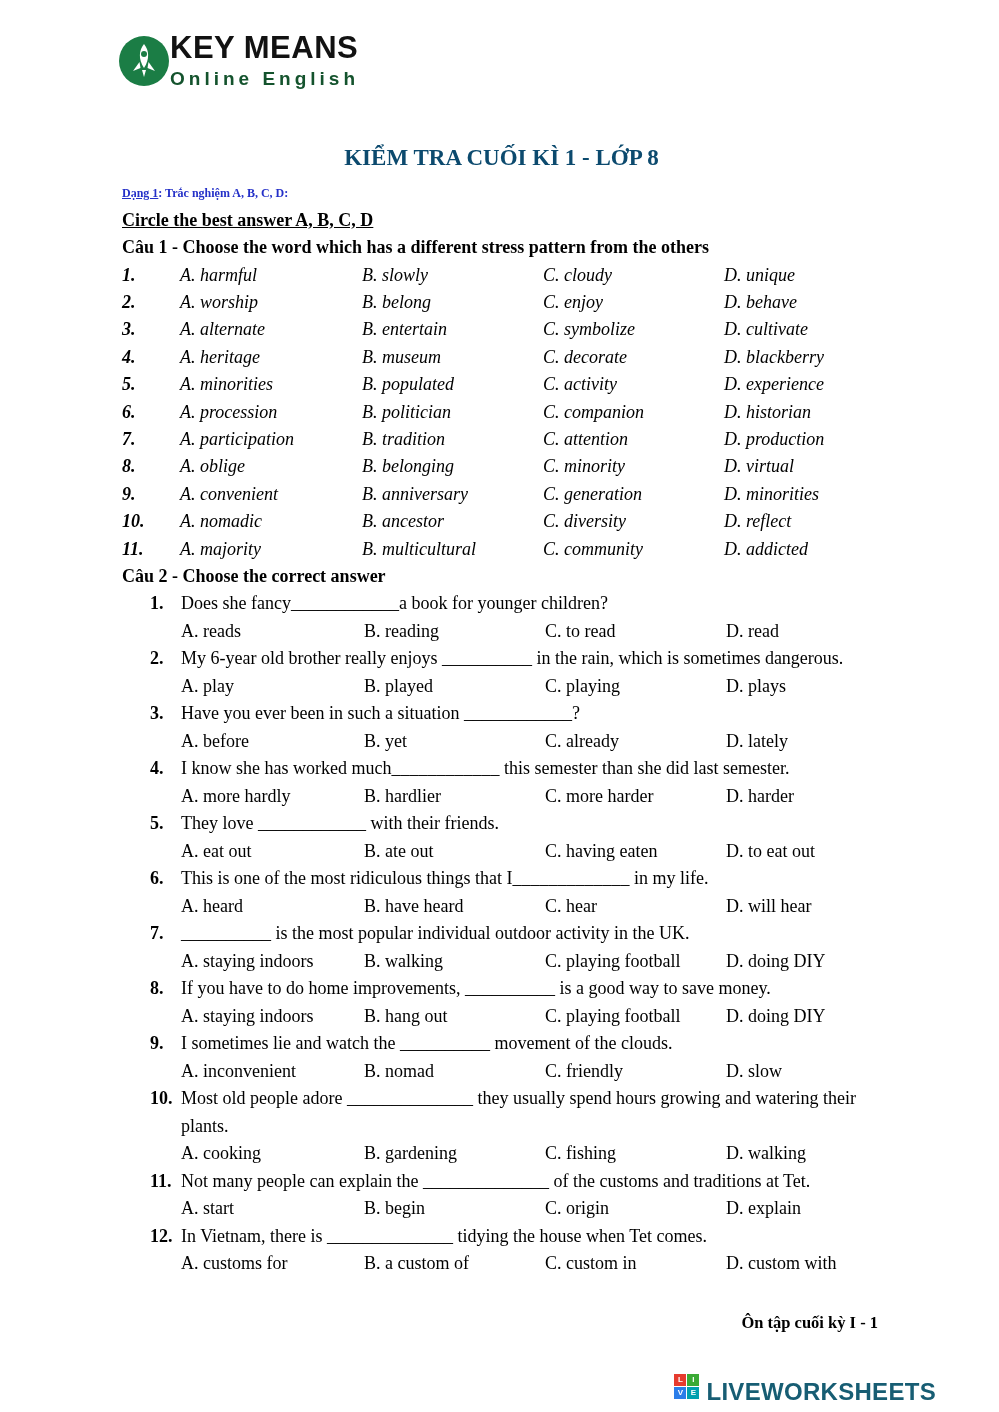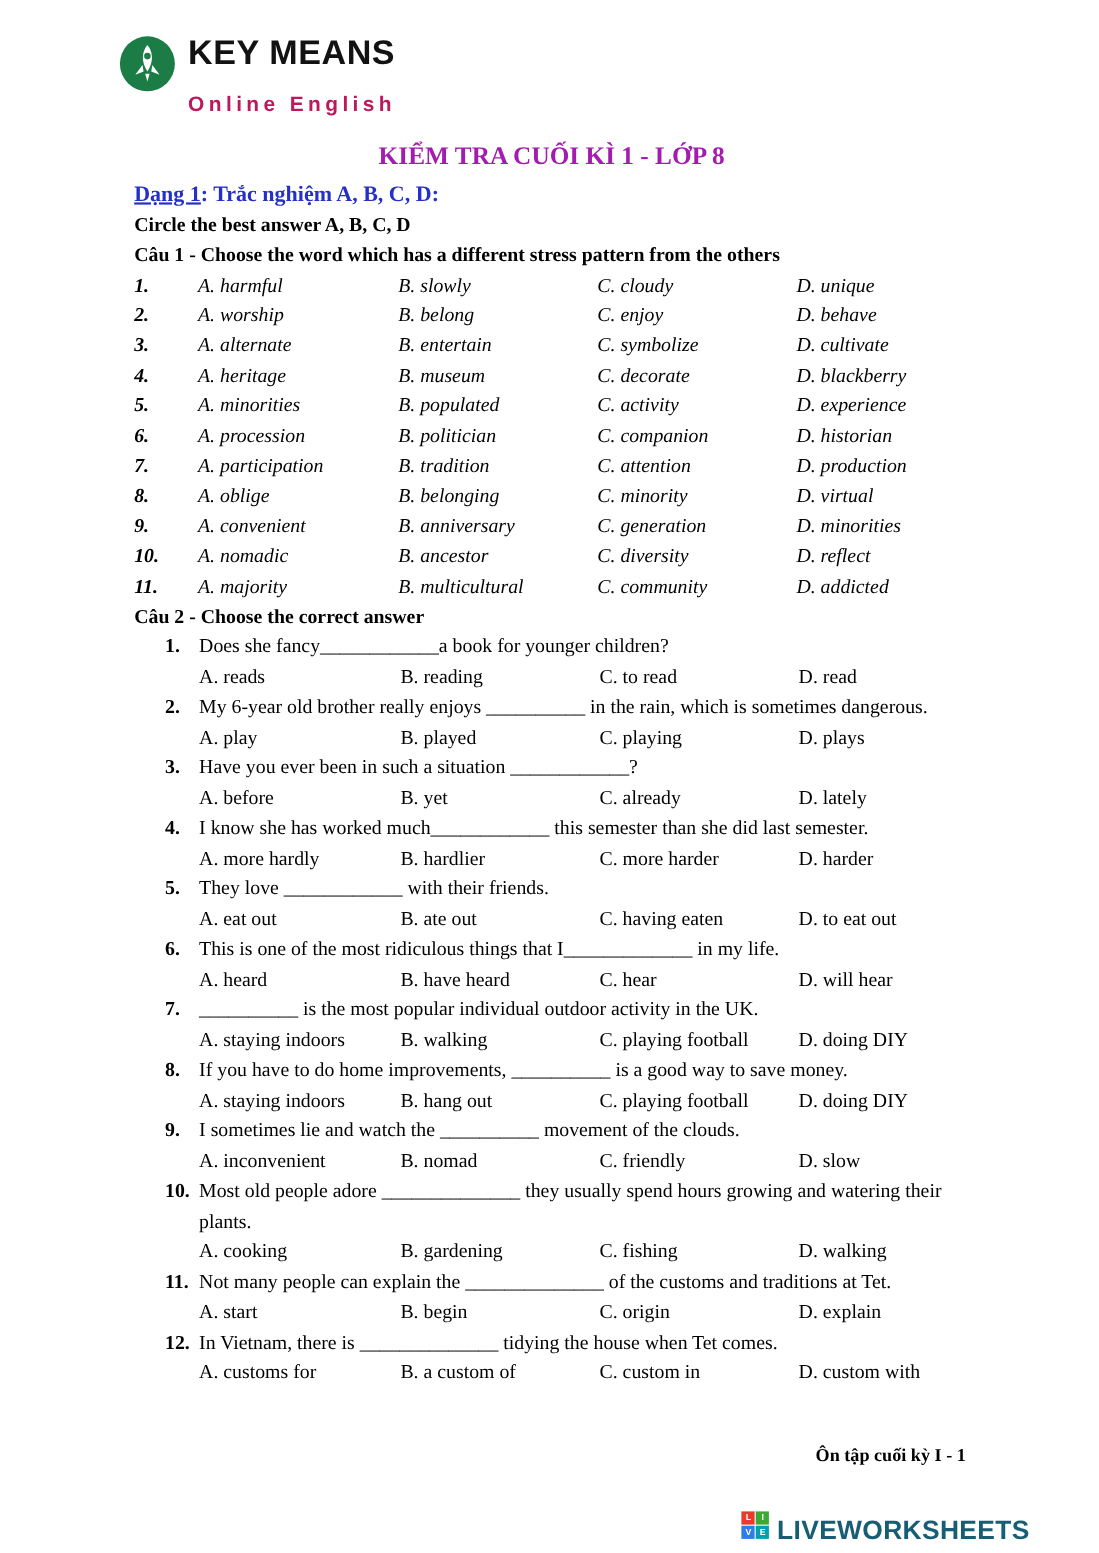--- a/index.html
+++ b/index.html
@@ -1,39 +1,39 @@
 <!DOCTYPE html>
 <html><head>
 <meta charset="utf-8">
 <style>
   html,body{margin:0;padding:0;}
   body{
     width:999px;height:1412px;background:#ffffff;position:relative;
     font-family:"Liberation Serif", serif;color:#000;overflow:hidden;
   }
   
-  .brand{position:absolute;top:32px;left:108px;display:flex;align-items:flex-start;gap:11px;}
+  .brand{position:absolute;top:32px;left:118px;display:flex;align-items:center;}
   .brand-logo svg{display:block;}
   .brand-name{
     font-family:"Liberation Sans", sans-serif;font-weight:800;font-size:31px;
     color:#121212;line-height:1.05;letter-spacing:0.5px;
   }
   .brand-sub{
     font-family:"Liberation Sans", sans-serif;font-weight:700;font-size:19px;
-    color:#be185d;letter-spacing:4px;margin-top:20px;
+    color:#14532d;letter-spacing:4px;margin-top:3px;
   }
   
   .doc{padding:128px 118px 0 122px;}
   .title{
-    margin:0 0 8px 0;text-align:center;color:#a21caf;
+    margin:16px 0 8px 0;text-align:center;color:#0c4a6e;
     font-size:23px;font-weight:bold;line-height:28px;
   }
-  .dang1{margin:0;color:#2430c8;font-weight:bold;font-size:20px;line-height:27px;}
+  .dang1{margin:0;color:#2430c8;font-weight:bold;font-size:12px;line-height:27px;}
   .dang1-label{text-decoration:underline;}
-  .instruction{margin:0;font-weight:bold;font-size:18px;line-height:27px;}
+  .instruction{margin:0;font-weight:bold;font-size:18px;line-height:27px;text-decoration:underline;}
   .cau-heading{margin:0;font-weight:bold;font-size:18px;line-height:27.5px;}
   
   .stress-table{font-size:18px;font-style:italic;}
   .srow{display:grid;grid-template-columns:58px 182px 181px 181px 1fr;line-height:27.4px;}
   .snum{font-weight:bold;}
   
   .questions{font-size:18px;}
   .q{display:grid;grid-template-columns:31px 680px;margin-left:28px;line-height:27.5px;}
   .q-num{font-weight:bold;}
   .q-stem{grid-column:2;}

